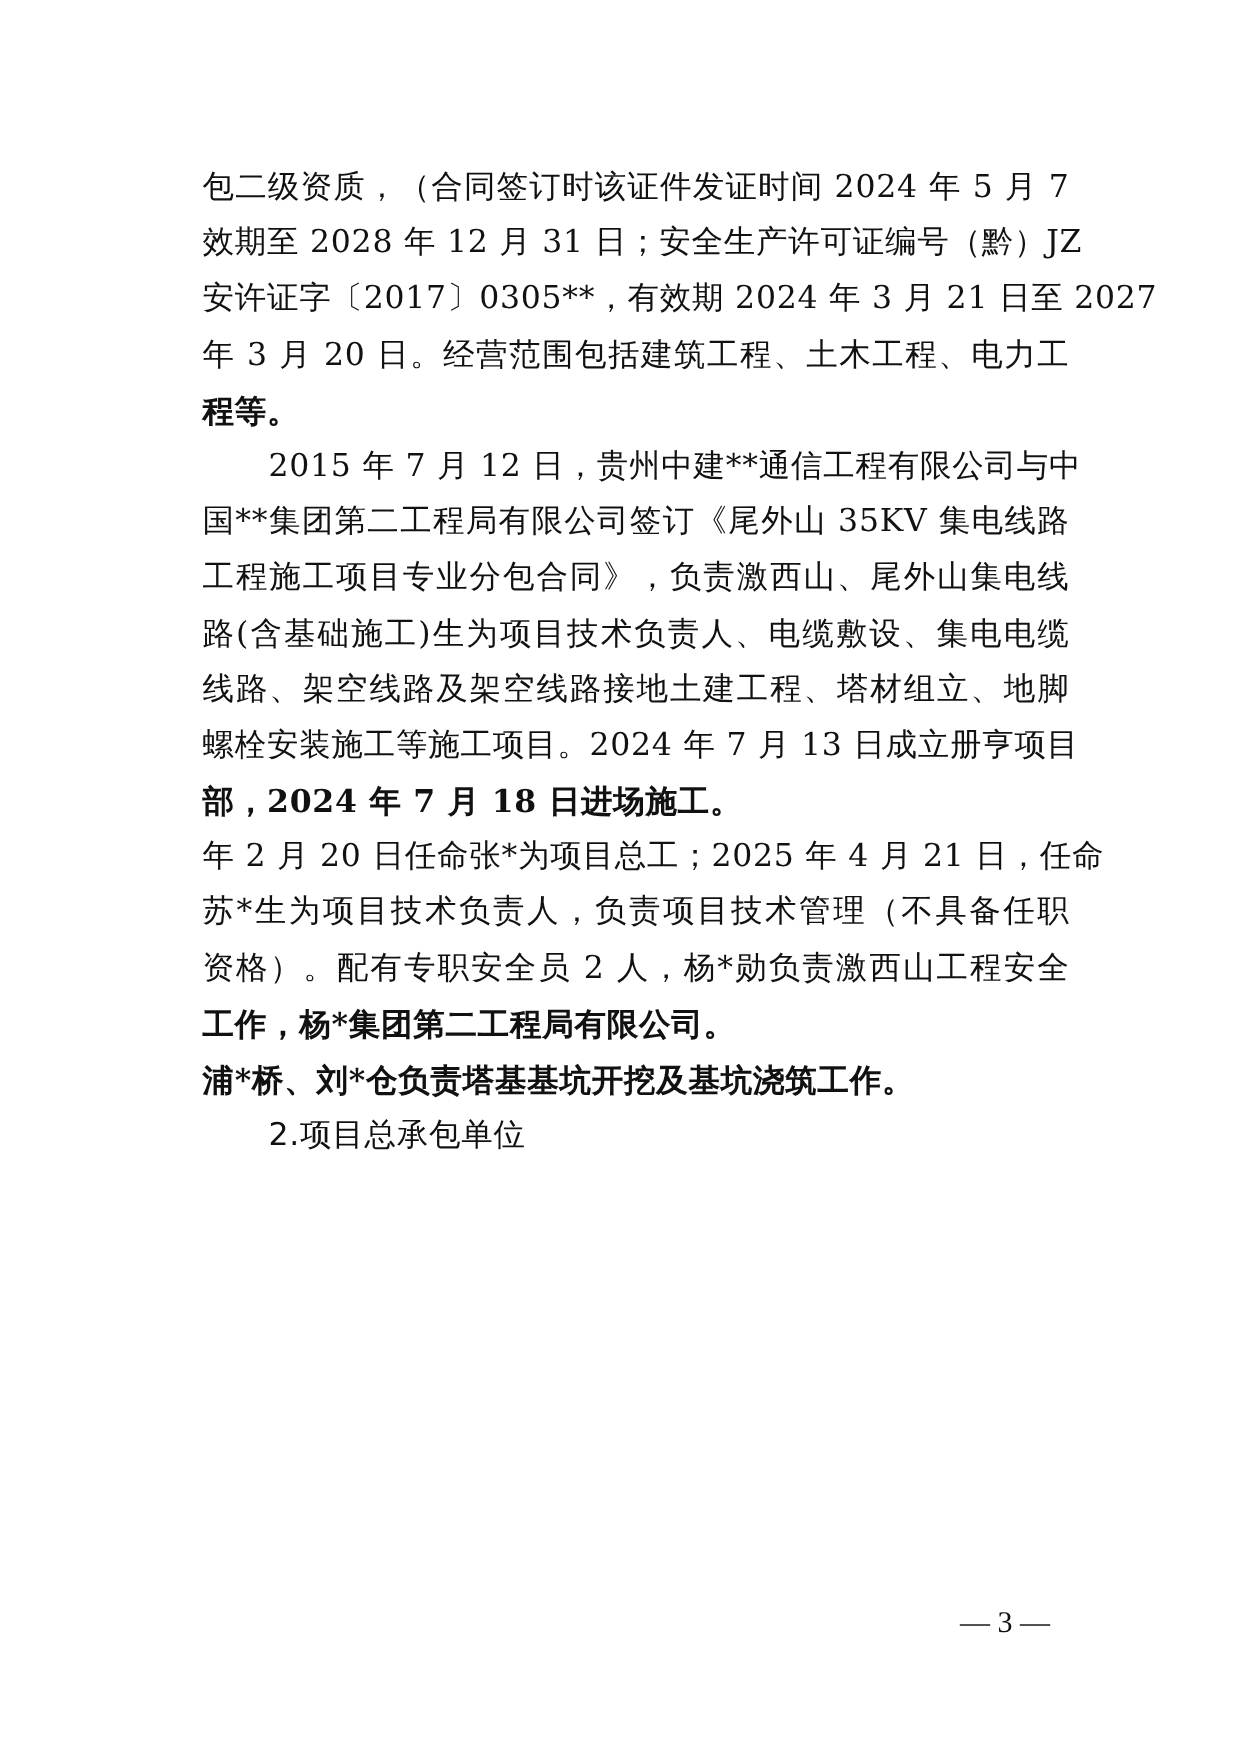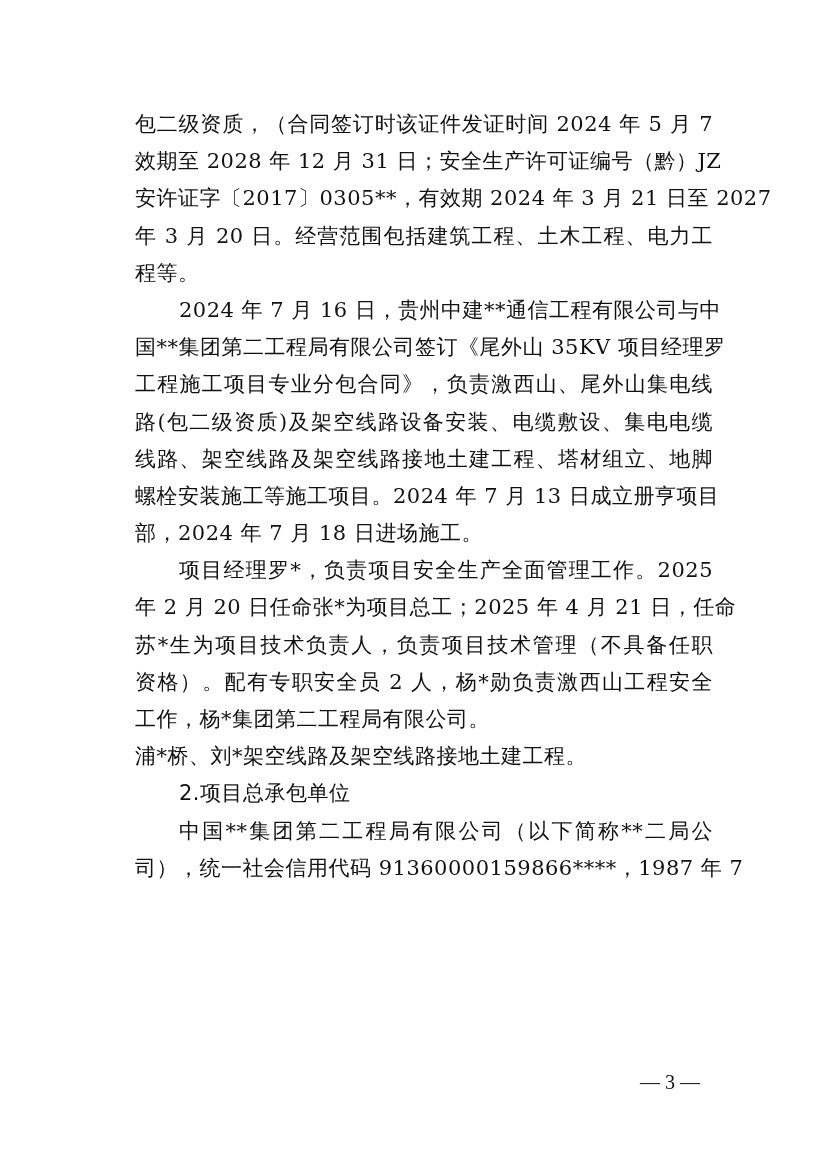--- a/index.html
+++ b/index.html
@@ -1,62 +1,57 @@
 <!DOCTYPE html>
 <html><head>
 <meta charset="utf-8">
 <style>
   html, body { margin:0; padding:0; background:#ffffff; }
   body { width:827px; height:1169px; position:relative; overflow:hidden;
          font-family: "DejaVu Serif", "Liberation Serif", serif; color:#111; }
   .page { position:absolute; left:135px; top:106px; width:578px; }
   .line { height:37.2px; line-height:37.2px; font-size:21px; white-space:nowrap;
           text-align:justify; text-align-last:justify; letter-spacing:0.5px; }
-  .line.last { text-align-last:left; }
+  .line.last { text-align-last:left;font-weight:bold; }
   .indent { padding-left:44px; }
   .heading { font-family:"DejaVu Sans", "Liberation Sans", sans-serif; font-weight:normal; text-align-last:left; }
   .footer { position:absolute; left:640px; top:1071px; font-size:20px; white-space:nowrap;
             font-family:"Liberation Serif", serif; }
 </style>
 </head>
 <body>
 
 <div class="page">
 
   <div>
     <div class="line">包二级资质，（合同签订时该证件发证时间 2024 年 5 月 7</div>
     <div class="line">效期至 2028 年 12 月 31 日；安全生产许可证编号（黔）JZ</div>
     <div class="line">安许证字〔2017〕0305**，有效期 2024 年 3 月 21 日至 2027</div>
     <div class="line">年 3 月 20 日。经营范围包括建筑工程、土木工程、电力工</div>
     <div class="line last">程等。</div>
   </div>
 
   <div>
-    <div class="line indent">2024 年 7 月 16 日，贵州中建**通信工程有限公司与中</div>
-    <div class="line">国**集团第二工程局有限公司签订《尾外山 35KV 项目经理罗</div>
+    <div class="line indent">2015 年 7 月 12 日，贵州中建**通信工程有限公司与中</div>
+    <div class="line">国**集团第二工程局有限公司签订《尾外山 35KV 集电线路</div>
     <div class="line">工程施工项目专业分包合同》，负责激西山、尾外山集电线</div>
-    <div class="line">路(包二级资质)及架空线路设备安装、电缆敷设、集电电缆</div>
+    <div class="line">路(含基础施工)生为项目技术负责人、电缆敷设、集电电缆</div>
     <div class="line">线路、架空线路及架空线路接地土建工程、塔材组立、地脚</div>
     <div class="line">螺栓安装施工等施工项目。2024 年 7 月 13 日成立册亨项目</div>
     <div class="line last">部，2024 年 7 月 18 日进场施工。</div>
   </div>
 
   <div>
-    <div class="line indent">项目经理罗*，负责项目安全生产全面管理工作。2025</div>
     <div class="line">年 2 月 20 日任命张*为项目总工；2025 年 4 月 21 日，任命</div>
     <div class="line">苏*生为项目技术负责人，负责项目技术管理（不具备任职</div>
     <div class="line">资格）。配有专职安全员 2 人，杨*勋负责激西山工程安全</div>
     <div class="line last">工作，杨*集团第二工程局有限公司。</div>
   </div>
 
   <div>
-    <div class="line last">浦*桥、刘*架空线路及架空线路接地土建工程。</div>
+    <div class="line last">浦*桥、刘*仓负责塔基基坑开挖及基坑浇筑工作。</div>
   </div>
 
   <div class="line indent heading">2.项目总承包单位</div>
 
-  <div>
-    <div class="line indent">中国**集团第二工程局有限公司（以下简称**二局公</div>
-    <div class="line">司），统一社会信用代码 91360000159866****，1987 年 7</div>
-  </div>
 </div>
 
 <div class="footer">— 3 —</div>
 
 </body></html>

